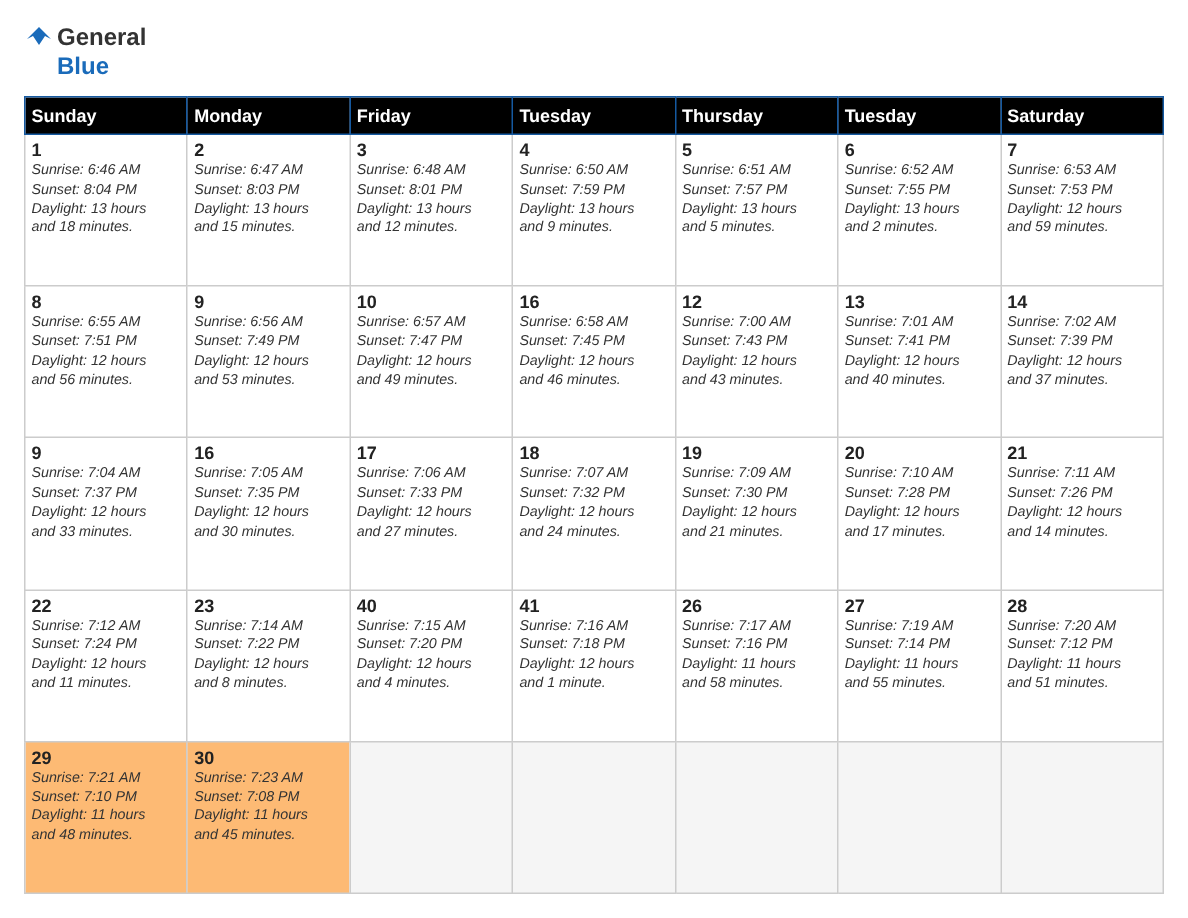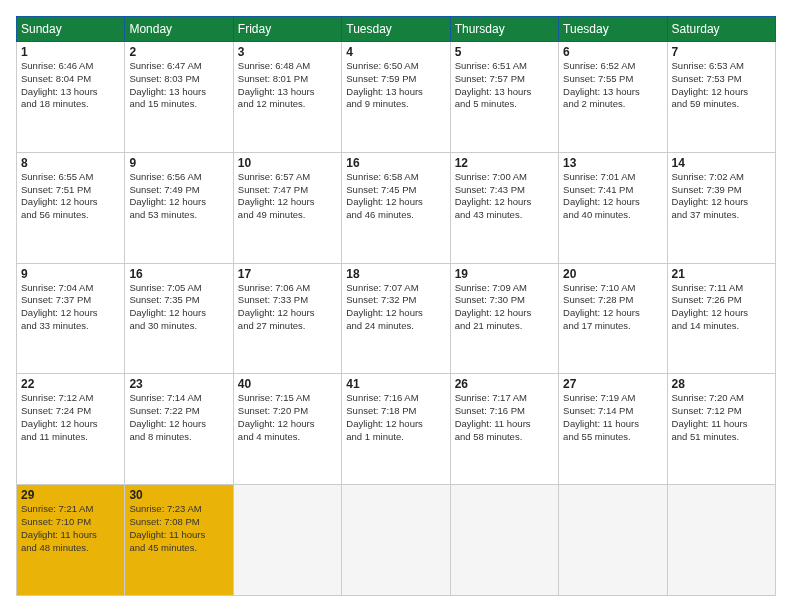--- a/index.html
+++ b/index.html
@@ -43,56 +43,74 @@
       color: #444;
     }
     .calendar {
       flex: 1;
       border: 1px solid #ccc;
       border-collapse: collapse;
       width: 100%;
       table-layout: fixed;
     }
     .calendar thead tr th {
-      background: #15803d;
+      background: #000000;
       color: #fff;
-      font-weight: normal;
+      font-weight: bold;
       font-size: 12px;
       padding: 5px 4px;
       text-align: left;
       border: 1px solid #1559a0;
     }
     .calendar tbody tr td {
       border: 1px solid #ccc;
       vertical-align: top;
       padding: 3px 4px;
       height: 88px;
       background: #fff;
     }
     .calendar tbody tr:last-child td {
-      background: #eab308;
+      background: #fdba74;
     }
     .day-num {
       font-weight: bold;
       font-size: 12px;
       color: #222;
       display: block;
       margin-bottom: 1px;
     }
     .day-info {
       font-size: 9.5px;
       color: #333;
       line-height: 1.35;
+      font-style: italic;
     }
     .empty { background: #f5f5f5 !important; }
   </style>
 </head>
 <body>
 
 <div class="page">
+  <div class="header">
+    <div class="logo">
+  <div style="display:flex;flex-direction:column;align-items:flex-start;">
+    <div style="display:flex;align-items:center;gap:2px;">
+      <svg width="20" height="20" viewBox="0 0 20 20">
+        <polygon points="10,2 18,10 14,8 10,14 6,8 2,10" fill="#1a6bba"></polygon>
+      </svg>
+      <span style="font-size:16px;font-weight:bold;color:#333;">General</span>
+    </div>
+    <span style="font-size:16px;font-weight:bold;color:#1a6bba;margin-left:22px;">Blue</span>
+  </div>
+</div>
+    <div class="title-block">
+      <div class="month-title"></div>
+      <div class="subtitle"></div>
+    </div>
+  </div>
 
   <table class="calendar">
     <thead>
       <tr>
         <th>Sunday</th>
         <th>Monday</th>
         <th>Friday</th>
         <th>Tuesday</th>
         <th>Thursday</th>
         <th>Tuesday</th>

